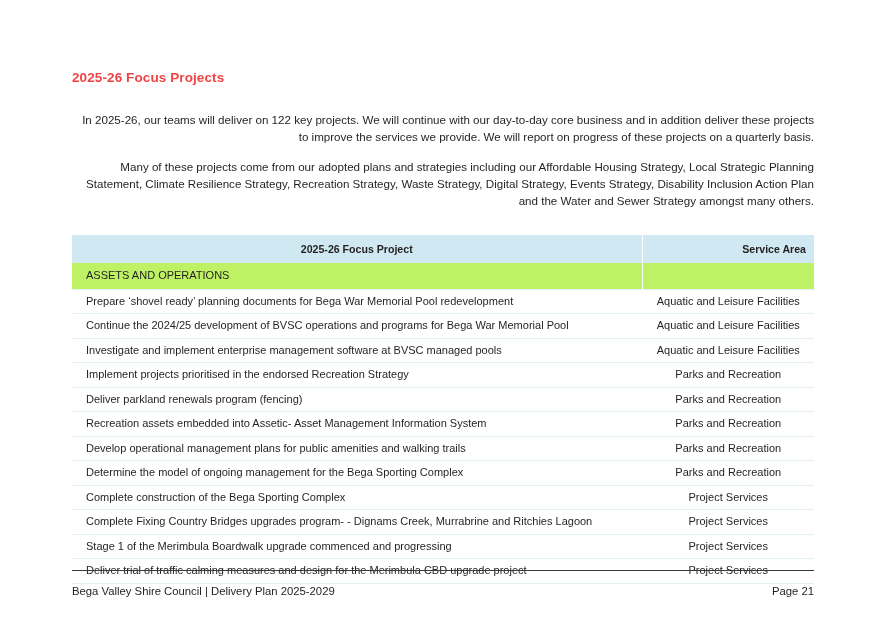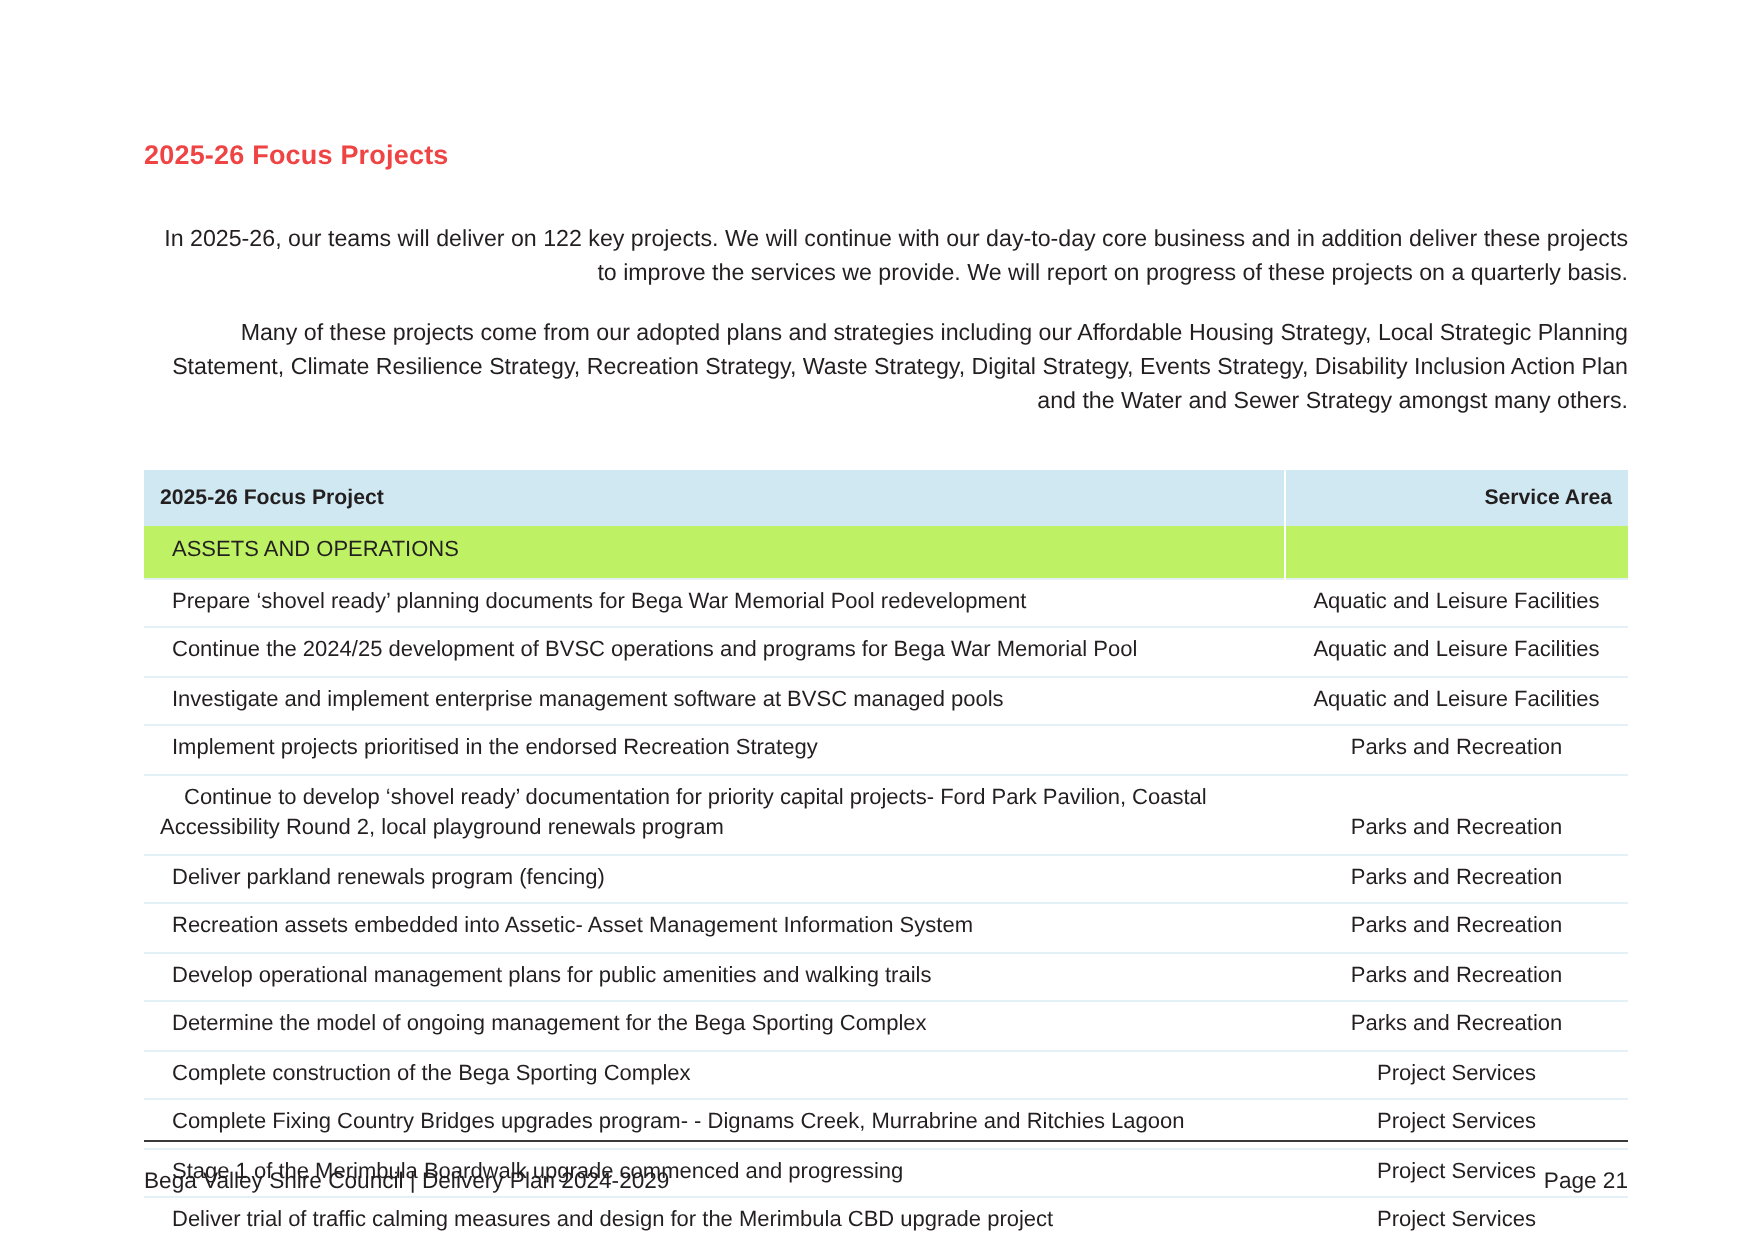--- a/index.html
+++ b/index.html
@@ -63,21 +63,21 @@
   .focus-table thead th {
     background: #cfe8f1;
     font-size: 10.6px;
     font-weight: bold;
     color: #231f20;
     padding: 5px 8px 5px 8px;
     height: 18px;
     vertical-align: middle;
     border: none;
   }
-  .focus-table thead th.th-project { text-align: left; }
+  .focus-table thead th.th-project { text-align: center; }
   .focus-table thead th.th-service {
     text-align: right;
     border-left: 1.5px solid #ffffff;
   }
 
   .focus-table tbody td {
     border-top: 1px solid #e3f0f6;
     border-bottom: 1px solid #e3f0f6;
     padding: 4px 8px 4px 8px;
     vertical-align: bottom;
@@ -172,24 +172,20 @@
           </tr>
           <tr class="row-h">
             <td class="cell-project">Investigate and implement enterprise management software at BVSC managed pools</td>
             <td class="cell-service">Aquatic and Leisure Facilities</td>
           </tr>
           <tr class="row-h">
             <td class="cell-project">Implement projects prioritised in the endorsed Recreation Strategy</td>
             <td class="cell-service">Parks and Recreation</td>
           </tr>
           <tr class="row-h">
-            <td class="cell-project indented">Continue to develop ‘shovel ready’ documentation for priority capital projects- Ford Park Pavilion, Coastal Accessibility Round 2, local playground renewals program</td>
-            <td class="cell-service">Parks and Recreation</td>
-          </tr>
-          <tr class="row-h">
             <td class="cell-project">Deliver parkland renewals program (fencing)</td>
             <td class="cell-service">Parks and Recreation</td>
           </tr>
           <tr class="row-h">
             <td class="cell-project">Recreation assets embedded into Assetic- Asset Management Information System</td>
             <td class="cell-service">Parks and Recreation</td>
           </tr>
           <tr class="row-h">
             <td class="cell-project">Develop operational management plans for public amenities and walking trails</td>
             <td class="cell-service">Parks and Recreation</td>
@@ -215,17 +211,17 @@
             <td class="cell-service">Project Services</td>
           </tr>
         </tbody>
     </table>
 
   </div>
 
   <div class="footer-rule"></div>
 
   <div class="footer">
-    <span>Bega Valley Shire Council | Delivery Plan 2024-2029</span>
+    <span>Bega Valley Shire Council | Delivery Plan 2025-2029</span>
     <span>Page 21</span>
   </div>
 
 </div>
 
 </body></html>

